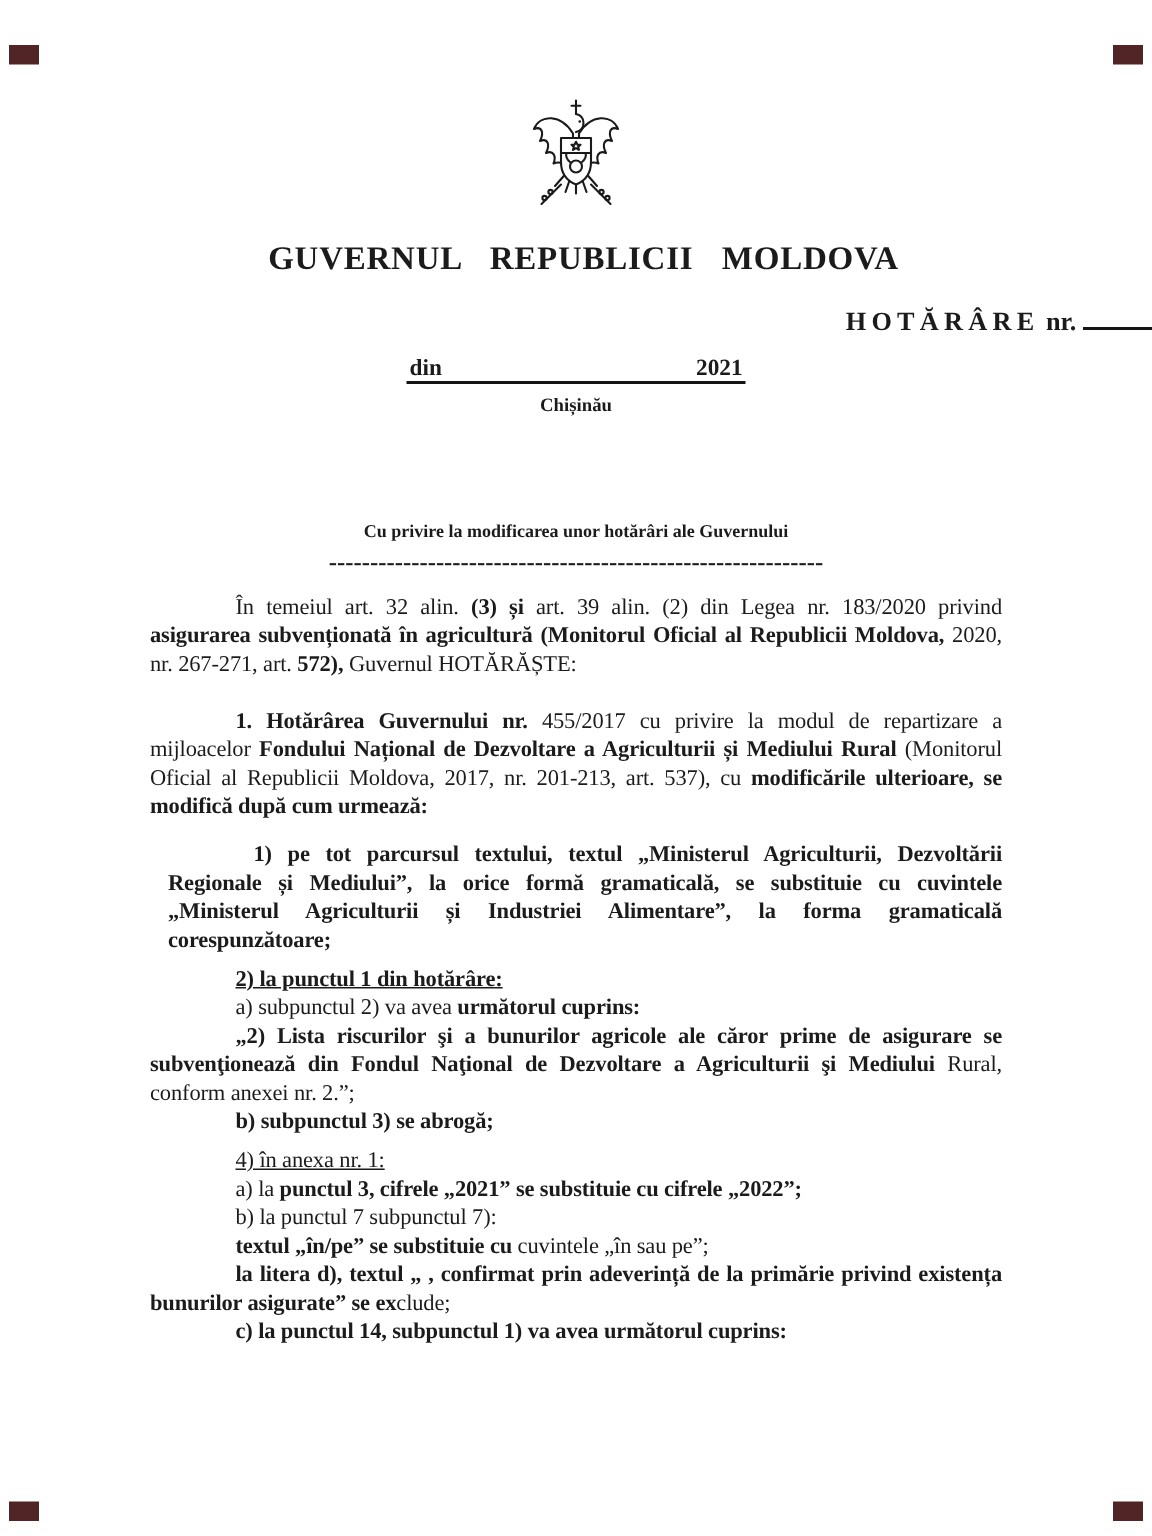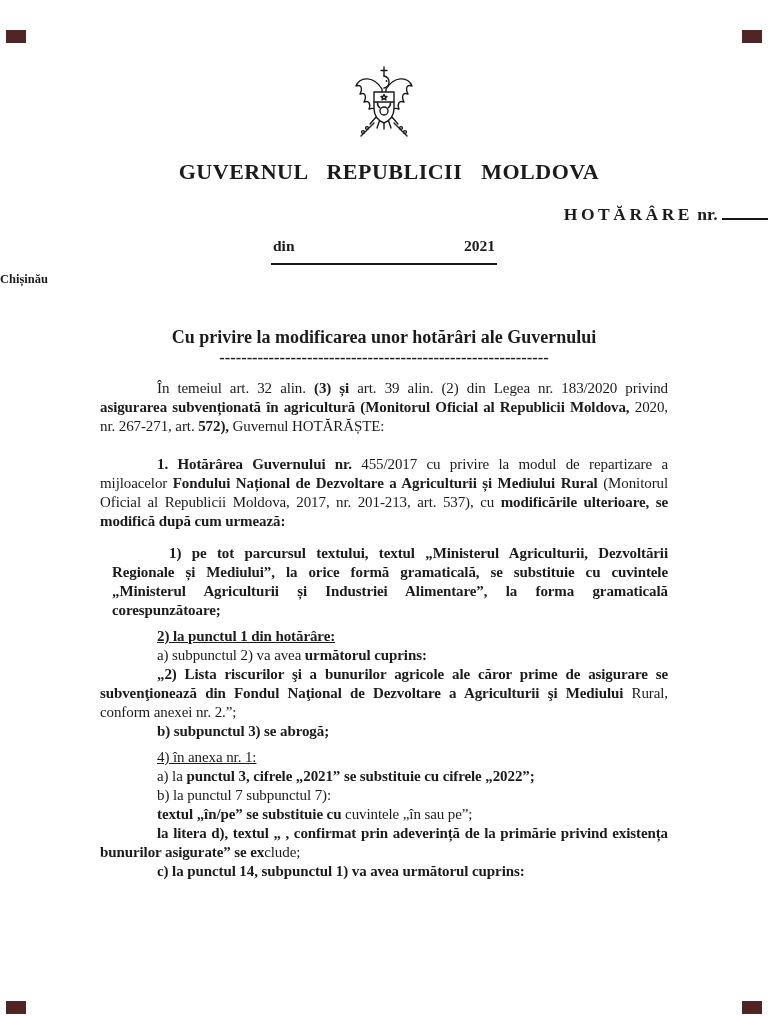--- a/index.html
+++ b/index.html
@@ -24,27 +24,27 @@
     text-align:right; font-weight:bold; font-size:17.5px; margin-top:20px; line-height:20px;
   }
   .decision .spaced { letter-spacing:3.5px; }
   .blank-line {
     display:inline-block; width:46px; height:2px;
     border-bottom:2px solid #141414; vertical-align:baseline;
   }
   .date-row {
     width:226px; margin:13px auto 0 auto; display:flex; justify-content:space-between;
     border-bottom:2px solid #141414; font-weight:bold; font-size:15.5px;
-    padding:0 2px 9px 2px; box-sizing:border-box; line-height:17px;
+    padding:0 2px 0 2px; box-sizing:border-box; line-height:17px;
   }
-  .city { font-weight:bold; font-size:12.5px; margin-top:7px; line-height:14px; }
+  .city { text-align:center; font-weight:bold; font-size:12.5px; margin-top:7px; line-height:14px; }
 
   .doc-title {
-    text-align:center; font-weight:bold; font-size:18px;
-    margin-top:40px; line-height:23px;
+    text-align:center; font-weight:bold; font-size:12px;
+    margin-top:66px; line-height:23px;
   }
   .divider {
     text-align:center; font-weight:bold; font-size:16.5px;
     line-height:15px; margin-top:1px; white-space:nowrap;
   }
 
   .body-text { width:568px; margin:14px 0 0 100px; }
   .para {
     font-size:15px; line-height:19px; text-align:justify;
     text-indent:57px; margin:0; letter-spacing:-0.1px;

